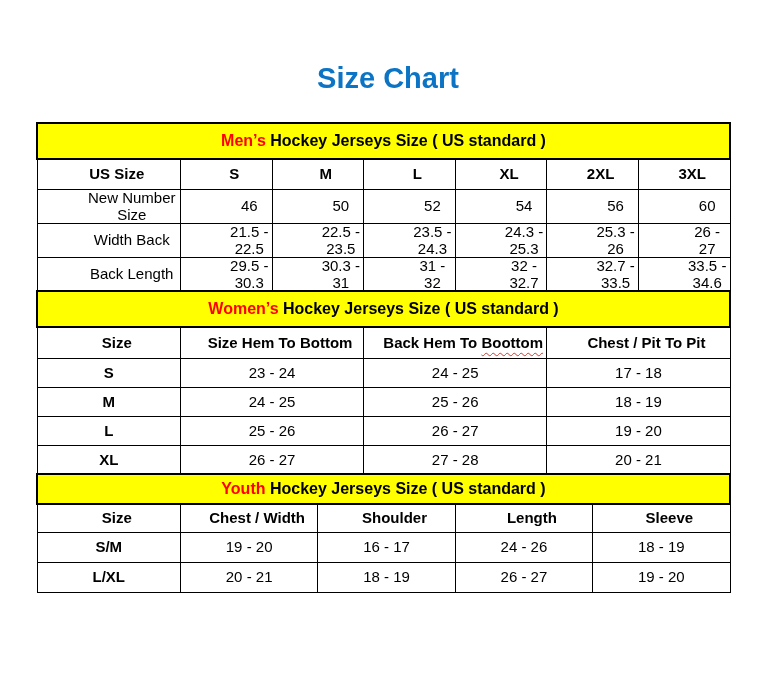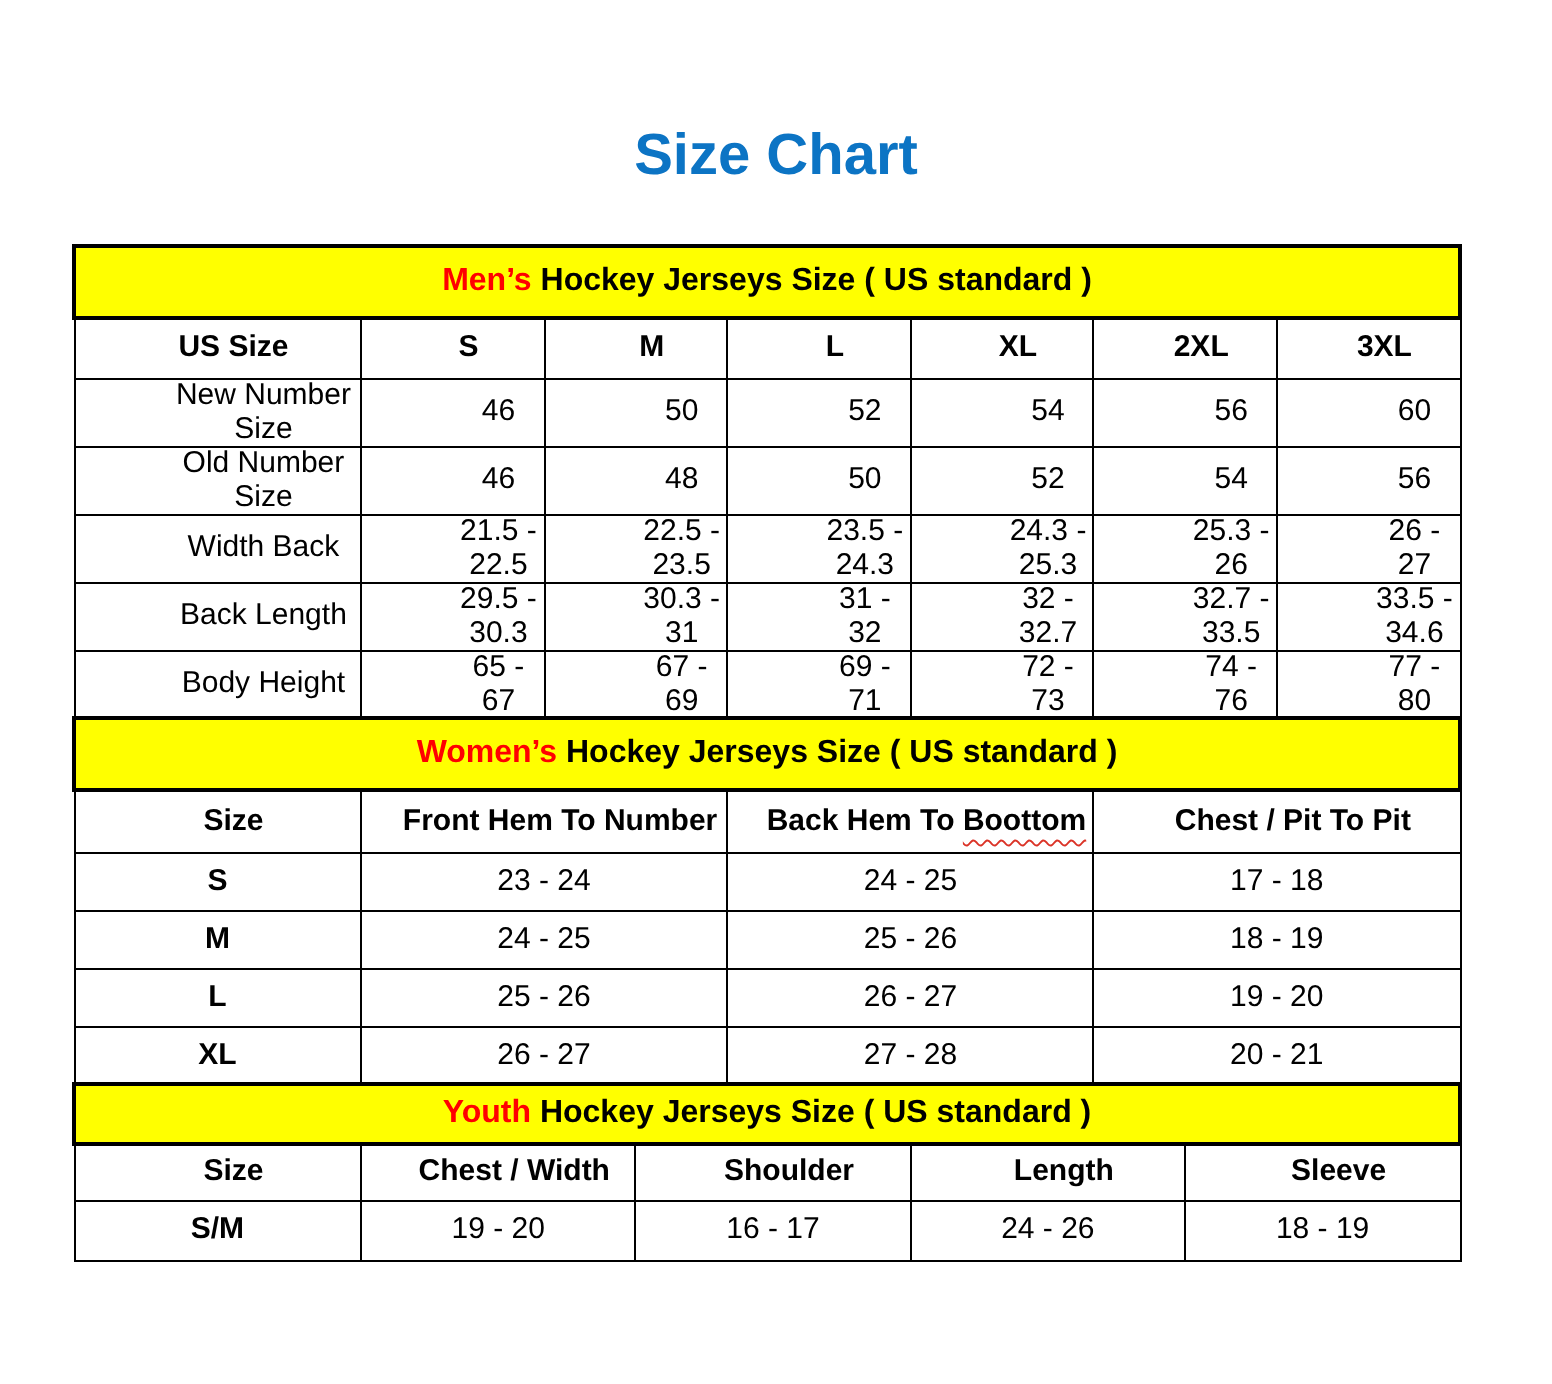--- a/index.html
+++ b/index.html
@@ -83,72 +83,54 @@
         <tr class="datarow">
           <td>New Number Size</td>
           <td>46</td>
           <td>50</td>
           <td>52</td>
           <td>54</td>
           <td>56</td>
           <td>60</td>
         </tr>
         <tr class="datarow">
-          <td>Old Number Size</td>
-          <td>46</td>
-          <td>48</td>
-          <td>50</td>
-          <td>52</td>
-          <td>54</td>
-          <td>56</td>
-        </tr>
-        <tr class="datarow">
           <td>Width Back</td>
           <td>21.5 - 22.5</td>
           <td>22.5 - 23.5</td>
           <td>23.5 - 24.3</td>
           <td>24.3 - 25.3</td>
           <td>25.3 - 26</td>
           <td>26 - 27</td>
         </tr>
         <tr class="datarow">
           <td>Back Length</td>
           <td>29.5 - 30.3</td>
           <td>30.3 - 31</td>
           <td>31 - 32</td>
           <td>32 - 32.7</td>
           <td>32.7 - 33.5</td>
           <td>33.5 - 34.6</td>
         </tr>
-        <tr class="datarow">
-          <td>Body Height</td>
-          <td>65 - 67</td>
-          <td>67 - 69</td>
-          <td>69 - 71</td>
-          <td>72 - 73</td>
-          <td>74 - 76</td>
-          <td>77 - 80</td>
-        </tr>
       </tbody>
   </table>
 
   <table data-section="1">
     <colgroup>
         <col class="c0">
         <col span="3">
       </colgroup>
     <thead>
       <tr class="banner">
         <th colspan="4"><span class="accent">Women’s</span><span> Hockey Jerseys Size ( US standard )</span></th>
       </tr>
     </thead>
     <tbody>
         <tr class="colhead">
           <th>Size</th>
-          <th>Front Hem To Number</th>
+          <th>Size Hem To Bottom</th>
           <th>Back Hem To <span class="squiggle">Boottom</span></th>
           <th>Chest / Pit To Pit</th>
         </tr>
         <tr class="datarow">
           <td>S</td>
           <td>23 - 24</td>
           <td>24 - 25</td>
           <td>17 - 18</td>
         </tr>
         <tr class="datarow">
@@ -190,16 +172,23 @@
           <th>Length</th>
           <th>Sleeve</th>
         </tr>
         <tr class="datarow">
           <td>S/M</td>
           <td>19 - 20</td>
           <td>16 - 17</td>
           <td>24 - 26</td>
           <td>18 - 19</td>
         </tr>
+        <tr class="datarow">
+          <td>L/XL</td>
+          <td>20 - 21</td>
+          <td>18 - 19</td>
+          <td>26 - 27</td>
+          <td>19 - 20</td>
+        </tr>
       </tbody>
   </table>
 
 </div>
 
 </body></html>

